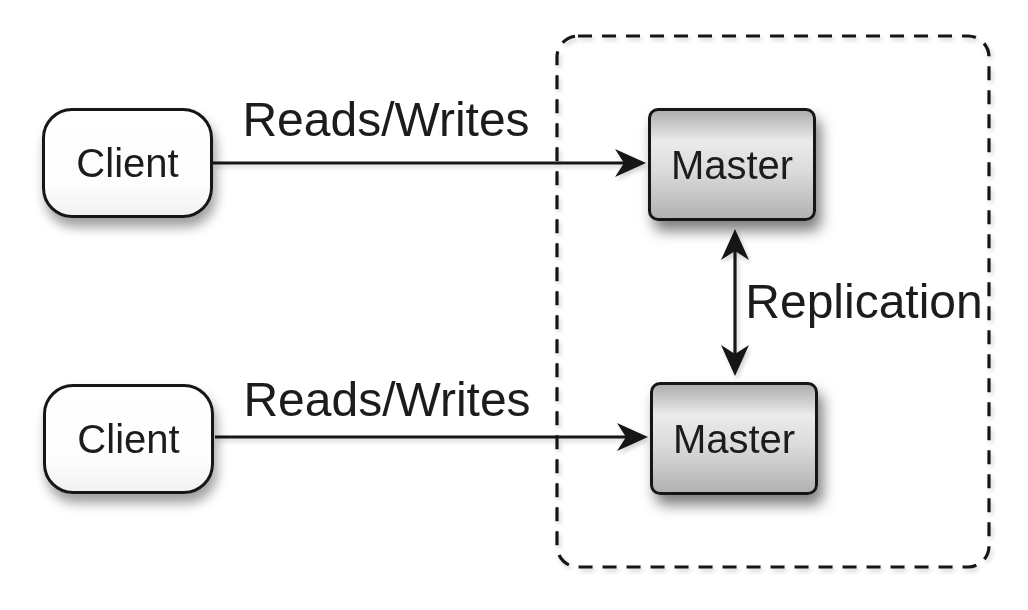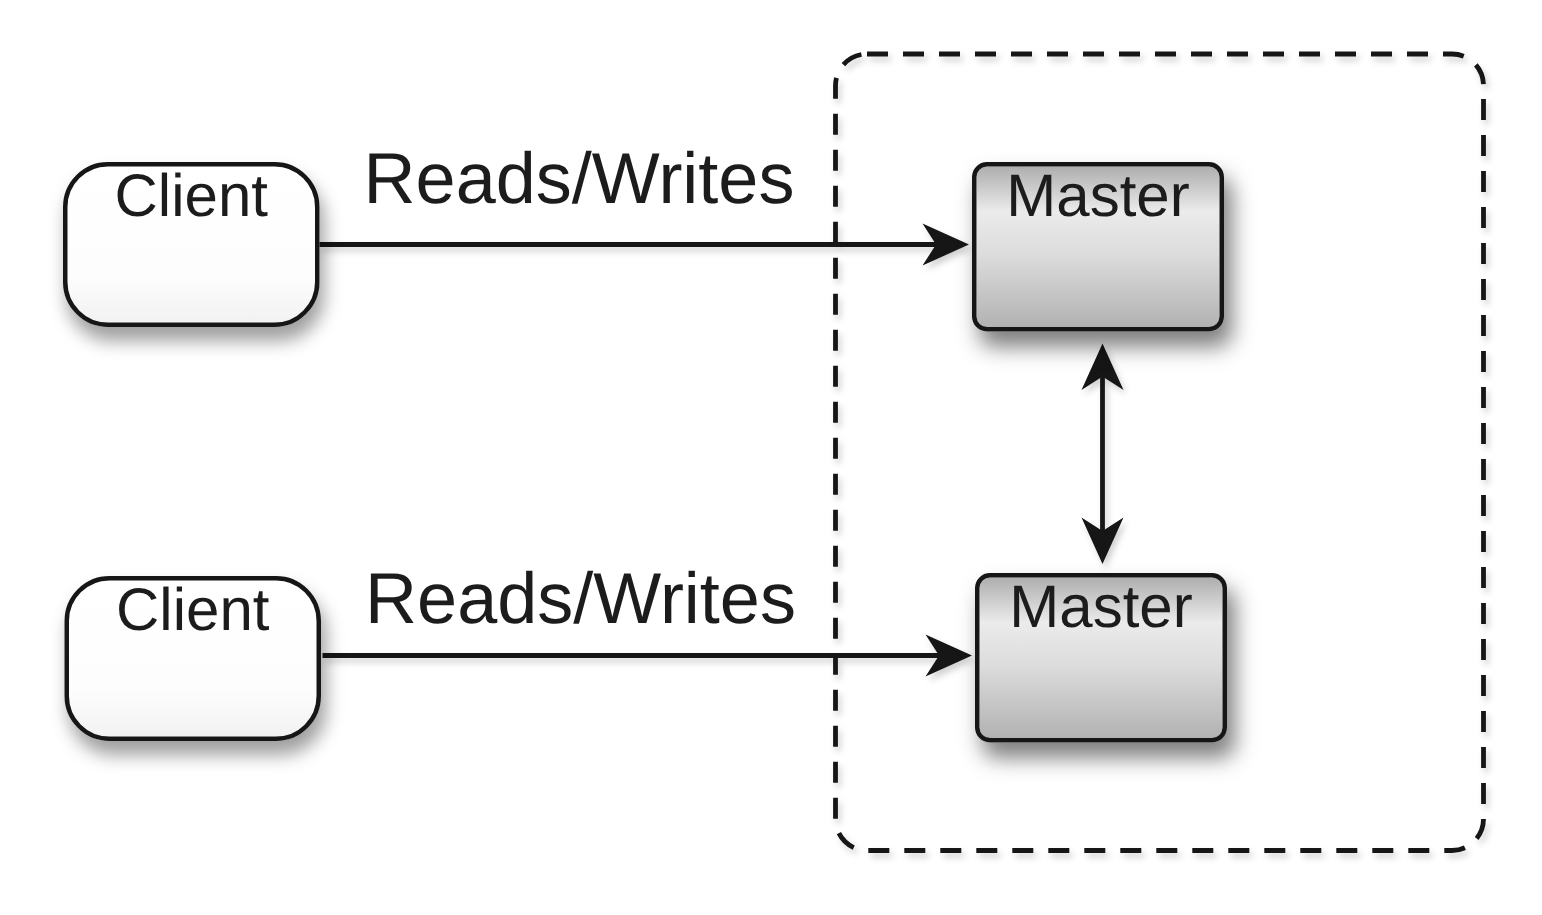--- a/index.html
+++ b/index.html
@@ -20,20 +20,21 @@
     position: absolute;
     left: 0;
     top: 0;
     z-index: 1;
     filter: drop-shadow(2px 3px 2px rgba(0,0,0,0.18));
   }
   .node {
     position: absolute;
     z-index: 2;
     display: flex;
+    align-items: center;
     justify-content: center;
     font-size: 40px;
     line-height: 1;
     box-sizing: border-box;
     border: 3px solid #161616;
   }
   .client {
     width: 171px;
     height: 110px;
     border-radius: 30px;
@@ -102,14 +103,15 @@
   </div>
 
   <div class="node master master-bottom">
     <span>Master</span>
   </div>
 
   <div class="edge-label label-rw-top">Reads/Writes</div>
 
   <div class="edge-label label-rw-bottom">Reads/Writes</div>
 
+  <div class="edge-label label-replication">Replication</div>
 
 </div>
 
 </body></html>

